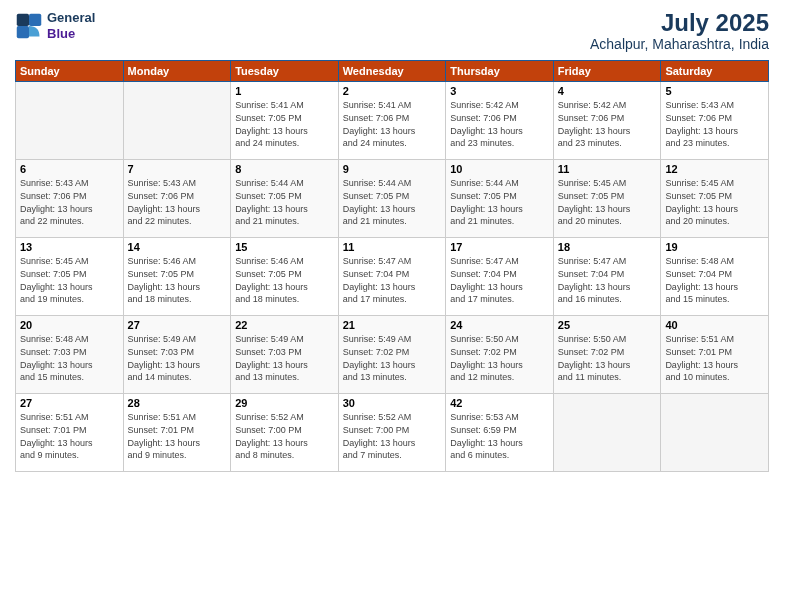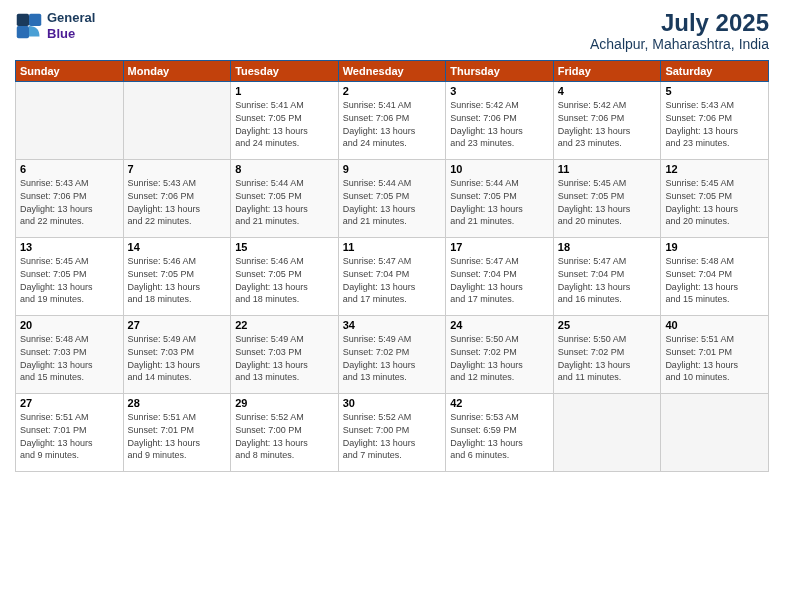--- a/index.html
+++ b/index.html
@@ -219,21 +219,21 @@
           </td>
           <td>
             <span class="day-num">27</span>
             <div class="day-info">Sunrise: 5:49 AM<br>Sunset: 7:03 PM<br>Daylight: 13 hours<br>and 14 minutes.</div>
           </td>
           <td>
             <span class="day-num">22</span>
             <div class="day-info">Sunrise: 5:49 AM<br>Sunset: 7:03 PM<br>Daylight: 13 hours<br>and 13 minutes.</div>
           </td>
           <td>
-            <span class="day-num">34</span>
+            <span class="day-num">21</span>
             <div class="day-info">Sunrise: 5:49 AM<br>Sunset: 7:02 PM<br>Daylight: 13 hours<br>and 13 minutes.</div>
           </td>
           <td>
             <span class="day-num">24</span>
             <div class="day-info">Sunrise: 5:50 AM<br>Sunset: 7:02 PM<br>Daylight: 13 hours<br>and 12 minutes.</div>
           </td>
           <td>
             <span class="day-num">25</span>
             <div class="day-info">Sunrise: 5:50 AM<br>Sunset: 7:02 PM<br>Daylight: 13 hours<br>and 11 minutes.</div>
           </td>

